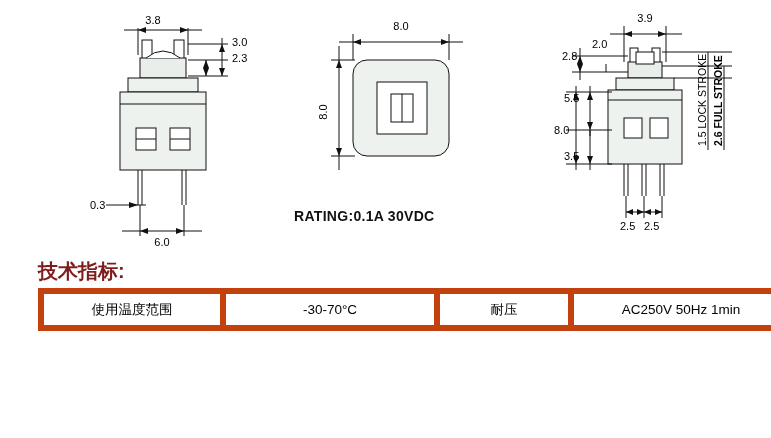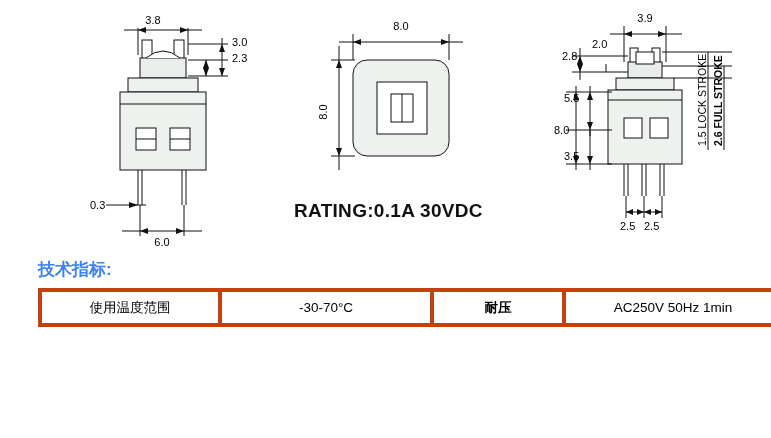--- a/index.html
+++ b/index.html
@@ -31,57 +31,57 @@
     position: absolute;
     top: 0;
   }
   #view-front { left: 40px; width: 200px; height: 250px; }
   #view-top   { left: 255px; width: 210px; height: 250px; }
   #view-side  { left: 500px; width: 250px; height: 250px; }
 
   .rating {
     position: absolute;
     left: 258px;
-    top: 200px;
-    font-size: 19px;
+    top: 208px;
+    font-size: 14px;
     font-weight: bold;
     letter-spacing: 0.3px;
     color: #111;
     white-space: nowrap;
   }
 
   
   .spec-title {
     position: absolute;
     left: 38px;
     top: 258px;
-    font-size: 17px;
+    font-size: 20px;
     font-weight: bold;
-    color: #3b82f6;
+    color: #7f1d1d;
   }
   table.spec {
     position: absolute;
     left: 38px;
     top: 288px;
     width: 694px;
     border-collapse: collapse;
     table-layout: fixed;
   }
   table.spec td {
-    border: 4px solid #c2410c;
+    border: 6px solid #c2410c;
     height: 31px;
     font-size: 13.5px;
     text-align: center;
     vertical-align: middle;
     color: #000;
     padding: 0 4px;
   }
   td.c1 { width: 168px; }
   td.c2 { width: 200px; }
-  td.c3 { width: 120px; font-weight: bold; }
+  td.c3 { width: 120px; }
   td.c4 { width: 206px; }
   svg text {
     font-family: "Liberation Sans", sans-serif;
     fill: #000;
   }
 </style>
 </head>
 <body>
 
 <div class="page">

